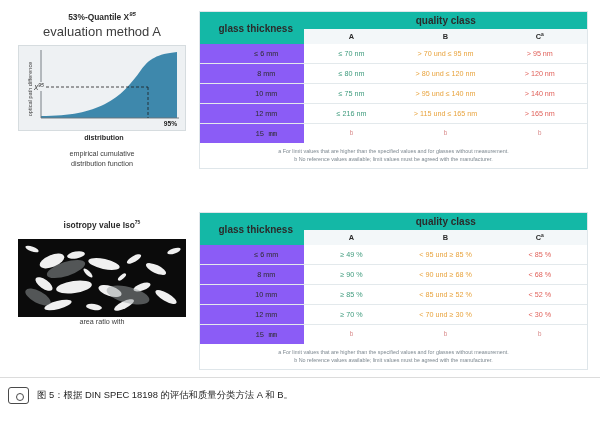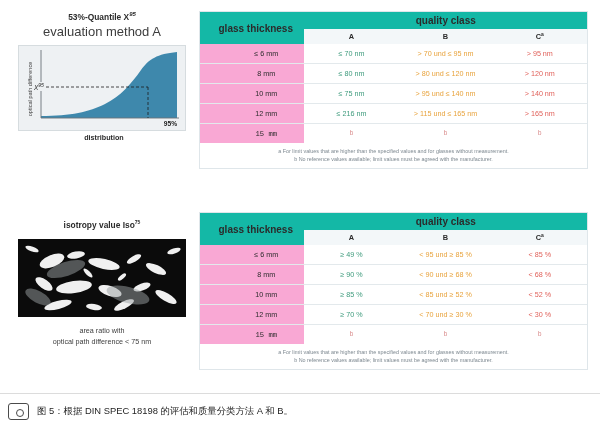--- a/index.html
+++ b/index.html
@@ -47,21 +47,21 @@
     padding-left:7px !important;
   }
   .row td{
     height:19px;
     border-bottom:1px solid #e3e9ec;
   }
   .row:last-child td{border-bottom:0;font-family:Liberation Mono, monospace;}
   .c-label{
     text-align:left;
     padding-left:0 !important;
-    background:#f9a8d4;
+    background:#8b5cf6;
   }
   .c-a{color:#3f9b7d;}
   .c-b{color:#e8a33d;}
   .c-c{color:#e0615a;}
   .c-note{color:#d98b8b;font-size:6.5px;}
   .lbl-pad{padding-left:28px !important;text-align:left;}
   .tbl-wrap{
     border:1px solid #dfe6ea;
     background:#ffffff;
   }
@@ -145,21 +145,21 @@
   .photo{
     width:168px;height:78px;
     background:#0d0d0d;
     position:relative;
     overflow:hidden;
   }
 
   
   .caption-bar{
     position:absolute;
-    left:0;right:0;bottom:0;
+    left:0;right:0;bottom:16px;
     height:36px;
     border-top:1px solid #dcdcdc;
     display:flex;
     align-items:center;
     padding-left:8px;
     box-sizing:border-box;
   }
   .cam-ico{
     width:19px;height:15px;
     border:1.4px solid #4a4a4a;
@@ -212,20 +212,24 @@
         <span>optical path difference</span>
       </div>
       <div class="x95-lbl">
         <span>X</span><span class="sup">95</span>
       </div>
       <div class="p95-lbl">95%</div>
     </div>
 
     <div class="dist-lbl" style="margin-left:4px;">distribution</div>
 
+    <div class="panel-cap" style="margin-top:7px;">
+      <div>empirical cumulative</div>
+      <div>distribution function</div>
+    </div>
   </div>
 
   <div class="tbl-wrap" style="position:absolute;left:199px;top:11px;width:387px;">
     <table class="tbl">
       <colgroup>
           <col style="width:27%">
           <col style="width:24.3%">
           <col style="width:24.3%">
           <col style="width:24.4%">
         </colgroup>
@@ -306,23 +310,22 @@
           <ellipse cx="104" cy="38" rx="5" ry="2" transform="rotate(-40 104 38)"></ellipse>
         </g>
         <g fill="#9aa0a2" opacity="0.5">
           <ellipse cx="48" cy="30" rx="20" ry="7" transform="rotate(-18 48 30)"></ellipse>
           <ellipse cx="110" cy="56" rx="22" ry="8" transform="rotate(14 110 56)"></ellipse>
           <ellipse cx="20" cy="58" rx="14" ry="6" transform="rotate(28 20 58)"></ellipse>
         </g>
       </svg>
     </div>
 
-    <div class="panel-cap" style="margin-top:9px;">
+    <div class="panel-cap" style="">
       <div>area ratio with</div>
-      <div>optical path difference &lt; 75 nm</div>
     </div>
   </div>
 
   <div class="tbl-wrap" style="position:absolute;left:199px;top:212px;width:387px;">
     <table class="tbl">
       <colgroup>
           <col style="width:27%">
           <col style="width:24.3%">
           <col style="width:24.3%">
           <col style="width:24.4%">

